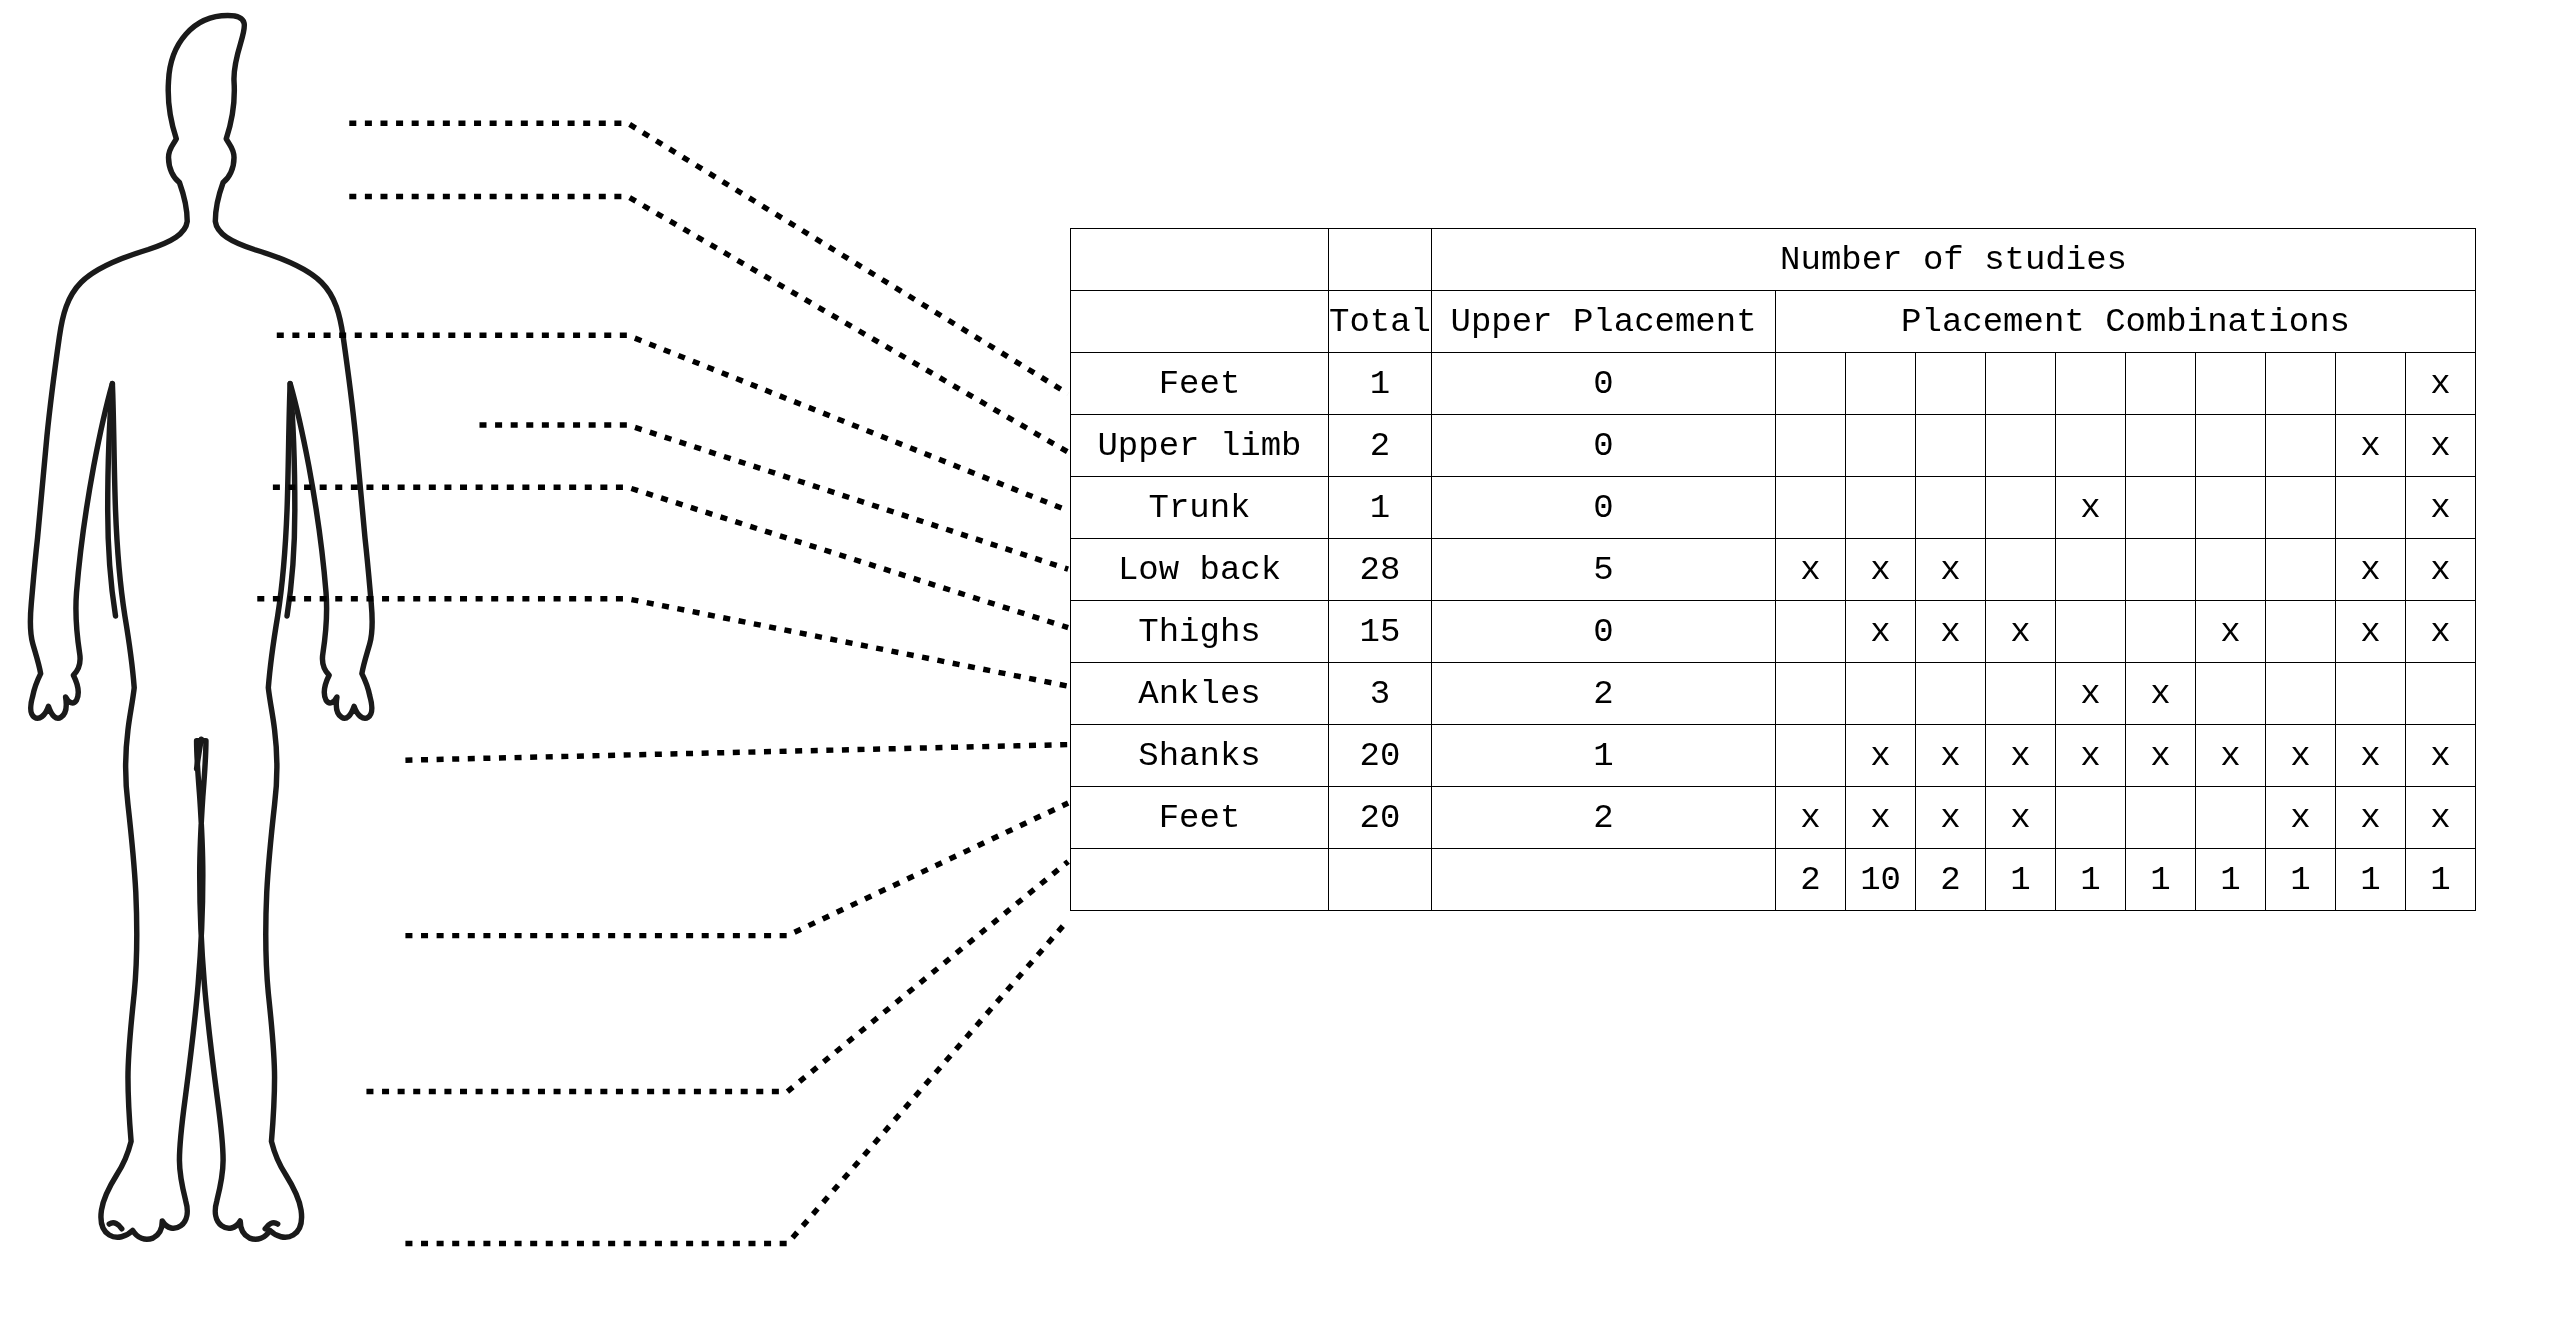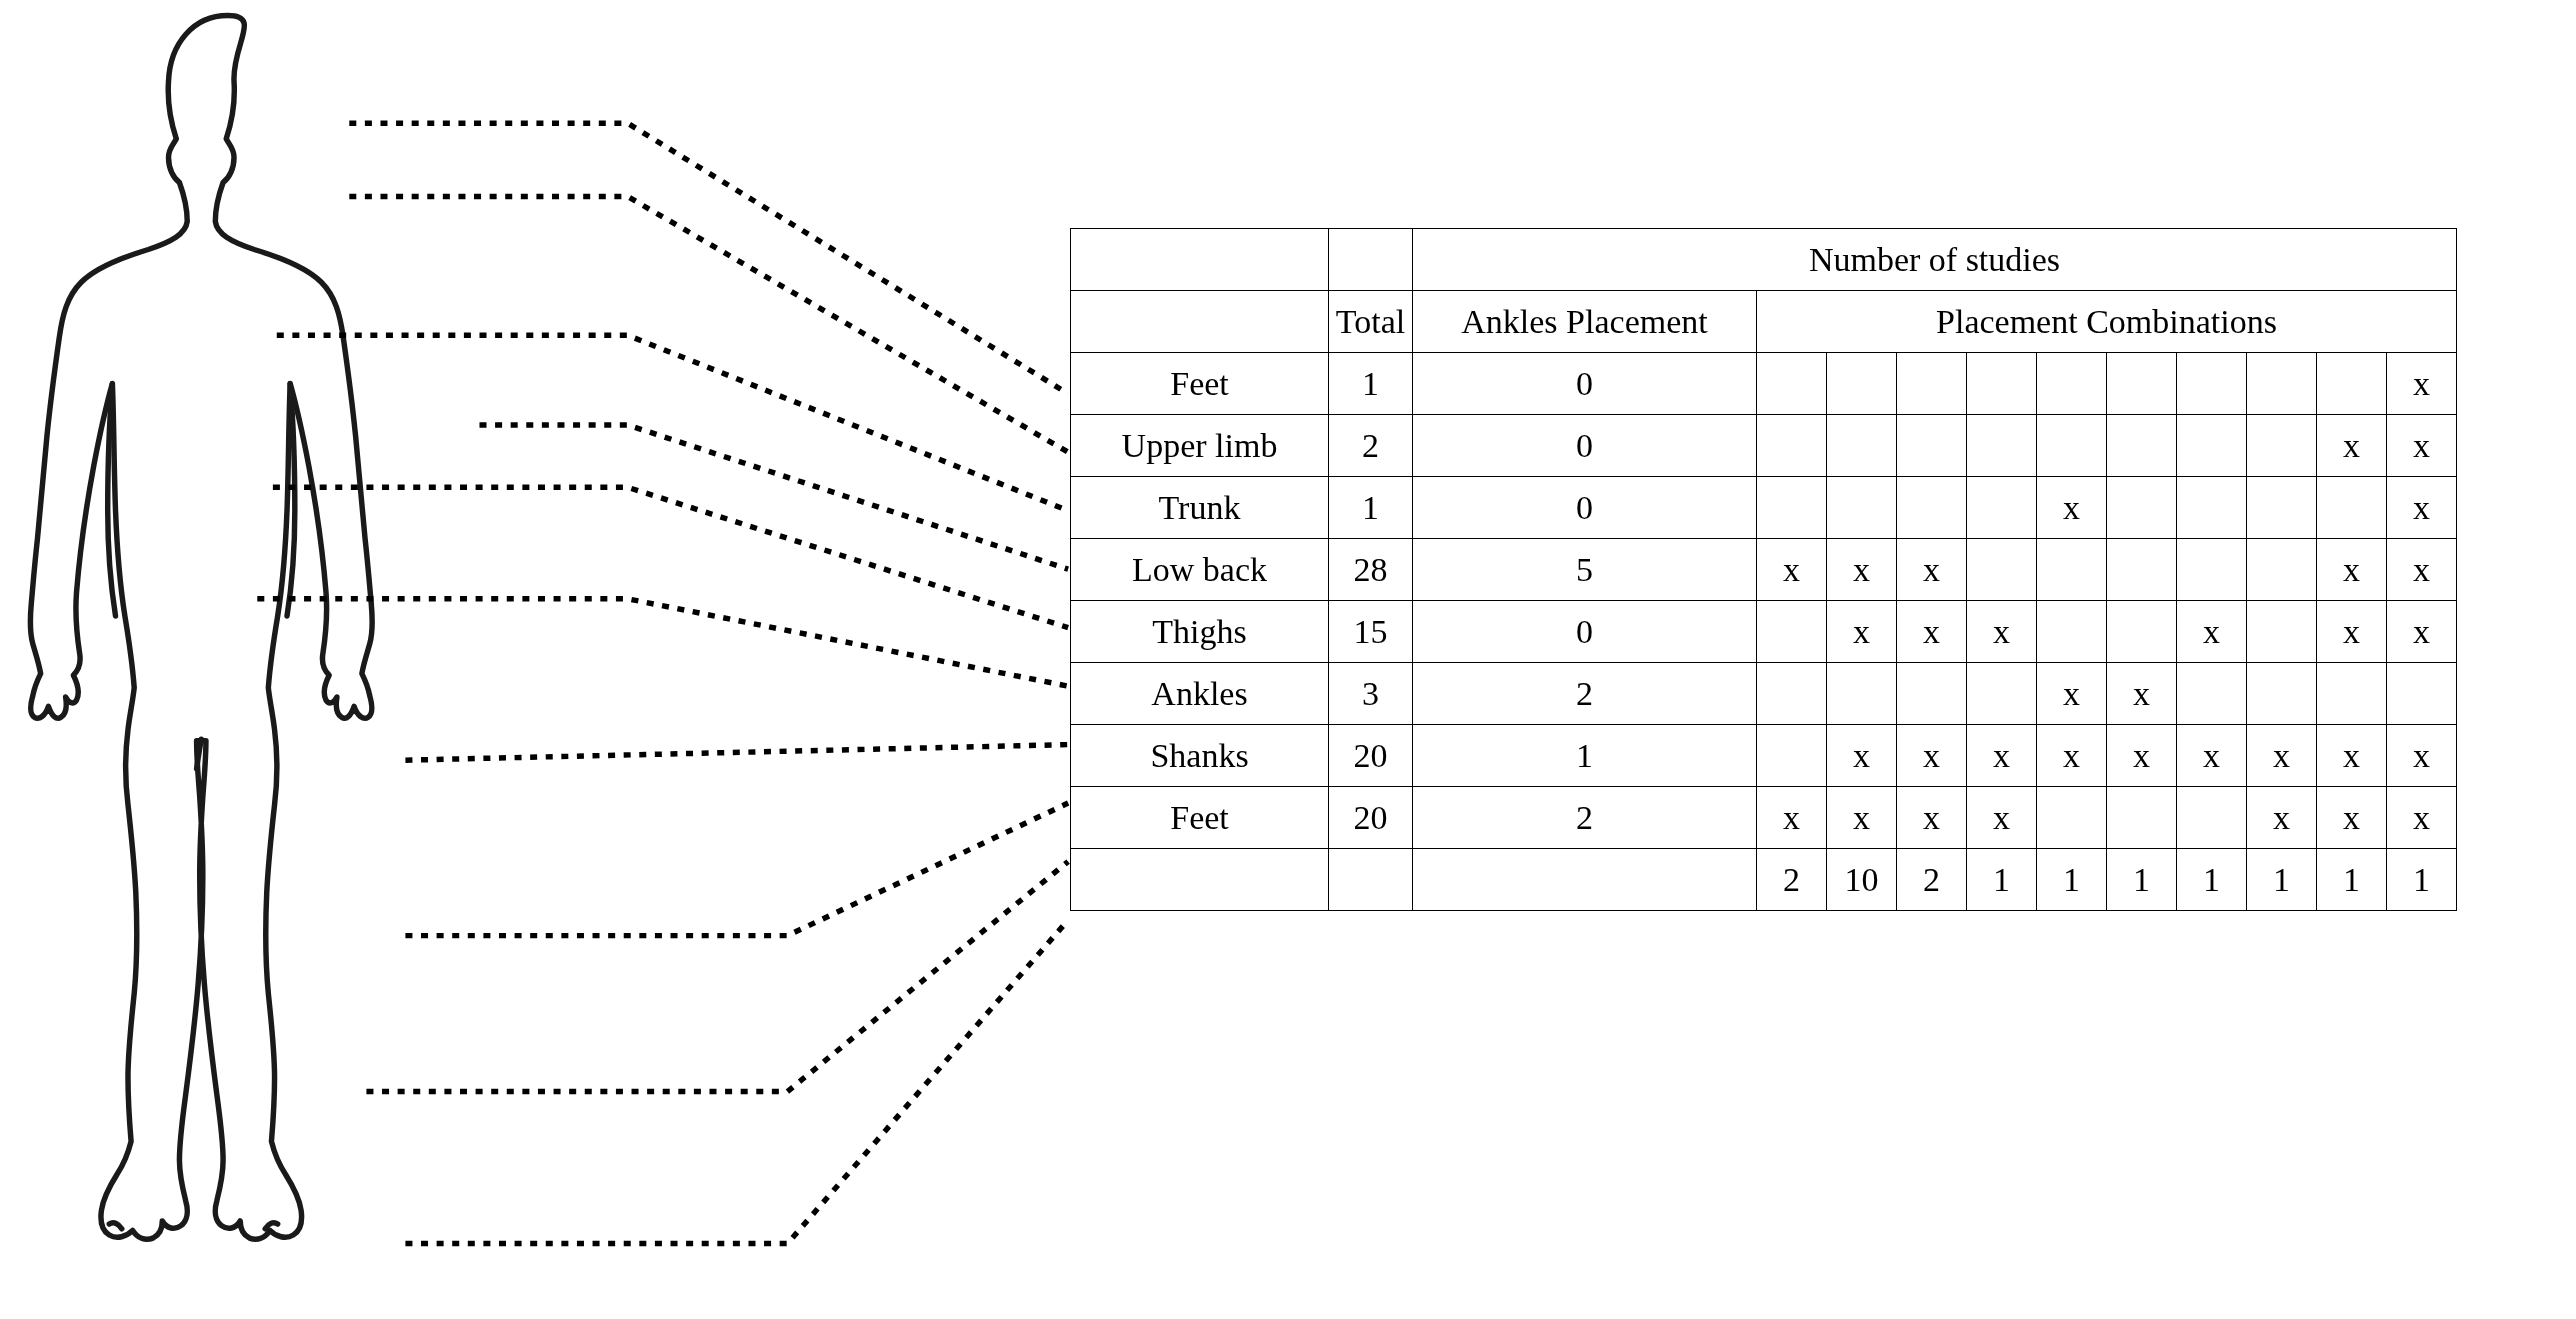--- a/index.html
+++ b/index.html
@@ -13,21 +13,21 @@
   #body-figure{position:absolute;left:0px;top:0px;width:546px;height:1320px;}
   #body-figure svg{width:100%;height:100%;display:block;}
 
   
   #leader-lines{position:absolute;left:0;top:0;width:2576px;height:1320px;
                 pointer-events:none;}
   #leader-lines svg{width:100%;height:100%;display:block;}
 
   
   #placement-table{position:absolute;left:1070px;top:228px;}
-  table.ptbl{border-collapse:collapse;table-layout:fixed;}
+  table.ptbl{border-collapse:collapse;table-layout:fixed;font-family:Liberation Mono, monospace;}
   table.ptbl td,table.ptbl th{
       border:1.6px solid #000;
       padding:0;
       text-align:center;
       vertical-align:middle;
       font-weight:normal;
       font-size:34px;
       line-height:1;
       height:61px;
       background:#fff;
@@ -195,21 +195,21 @@
 
         <tr>
           <td class="blank-cell label-col"></td>
           <td class="blank-cell total-col"></td>
           <th class="hdr-numstudies" colspan="11">Number of studies</th>
         </tr>
 
         <tr>
           <td class="blank-cell label-col"></td>
           <th class="hdr-sub total-col">Total</th>
-          <th class="hdr-sub single-col">Ankles Placement</th>
+          <th class="hdr-sub single-col">Upper Placement</th>
           <th class="hdr-sub" colspan="10">Placement Combinations</th>
         </tr>
 
           <tr>
             <td class="label-col">Feet</td>
             <td class="total-col">1</td>
             <td class="single-col">0</td>
             <td class="combo-col"></td>
             <td class="combo-col"></td>
             <td class="combo-col"></td>

